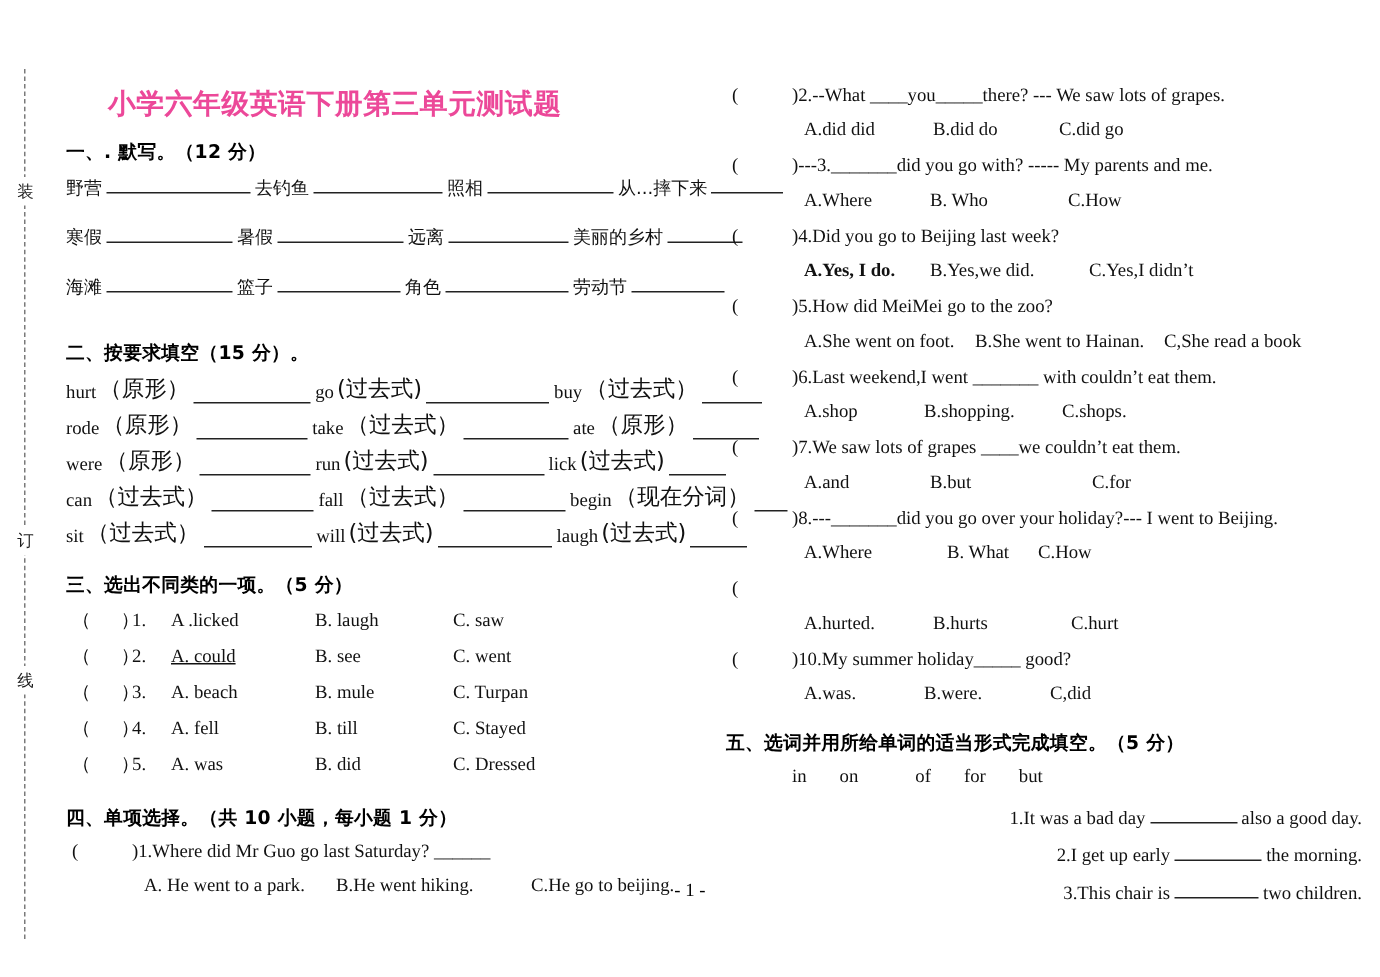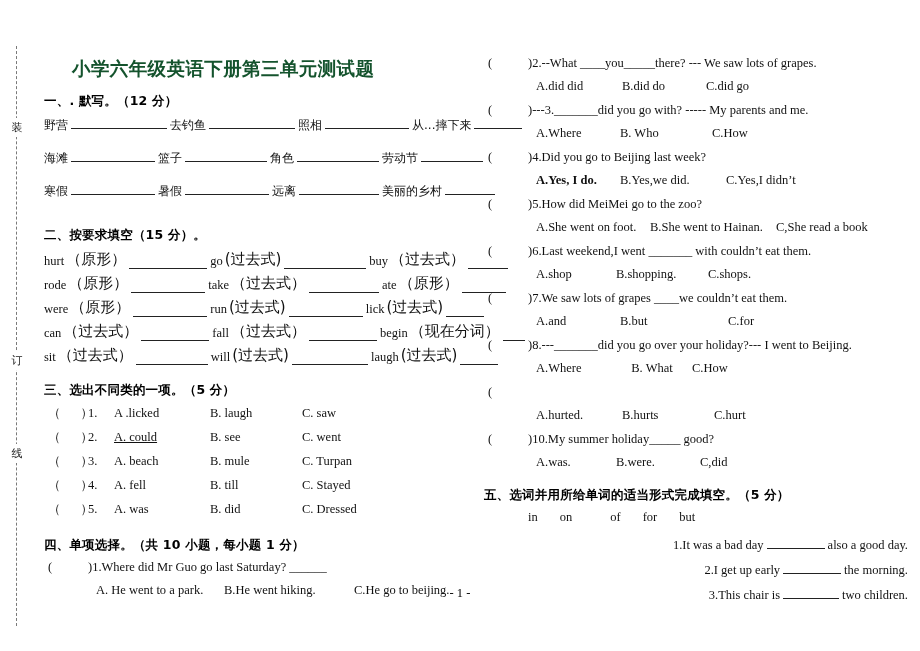--- a/index.html
+++ b/index.html
@@ -71,21 +71,21 @@
 
   
   .title {
     margin: 56px 0 0 0;
     font-family: "DejaVu Sans", sans-serif;
     font-size: 18.5px;
     font-weight: bold;
     letter-spacing: 0.4px;
     text-align: left;
     padding-left: 28px;
-    color: #14532d;
+    color: #ec4899;
   }
 
   
   .sec-head {
     font-family: "DejaVu Sans", sans-serif;
     font-size: 12.5px;
     font-weight: bold;
     color: #000000;
     margin: 12px 0 6px 0;
     letter-spacing: 0.2px;
@@ -235,52 +235,52 @@
             <span class="cn">照相</span>
             <span class="blank" style="width: 84px;"></span>
           </span>
           <span class="dict-cell">
             <span class="cn">从...摔下来</span>
             <span class="blank" style="width: 48px;"></span>
           </span>
         </div>
         <div class="dict-row">
           <span class="dict-cell">
+            <span class="cn">寒假</span>
+            <span class="blank" style="width: 84px;"></span>
+          </span>
+          <span class="dict-cell">
+            <span class="cn">暑假</span>
+            <span class="blank" style="width: 84px;"></span>
+          </span>
+          <span class="dict-cell">
+            <span class="cn">远离</span>
+            <span class="blank" style="width: 80px;"></span>
+          </span>
+          <span class="dict-cell">
+            <span class="cn">美丽的乡村</span>
+            <span class="blank" style="width: 50px;"></span>
+          </span>
+        </div>
+        <div class="dict-row">
+          <span class="dict-cell">
             <span class="cn">海滩</span>
             <span class="blank" style="width: 84px;"></span>
           </span>
           <span class="dict-cell">
             <span class="cn">篮子</span>
             <span class="blank" style="width: 82px;"></span>
           </span>
           <span class="dict-cell">
             <span class="cn">角色</span>
             <span class="blank" style="width: 82px;"></span>
           </span>
           <span class="dict-cell">
             <span class="cn">劳动节</span>
             <span class="blank" style="width: 62px;"></span>
-          </span>
-        </div>
-        <div class="dict-row">
-          <span class="dict-cell">
-            <span class="cn">寒假</span>
-            <span class="blank" style="width: 84px;"></span>
-          </span>
-          <span class="dict-cell">
-            <span class="cn">暑假</span>
-            <span class="blank" style="width: 84px;"></span>
-          </span>
-          <span class="dict-cell">
-            <span class="cn">远离</span>
-            <span class="blank" style="width: 80px;"></span>
-          </span>
-          <span class="dict-cell">
-            <span class="cn">美丽的乡村</span>
-            <span class="blank" style="width: 50px;"></span>
           </span>
         </div>
       </div>
 
     <div class="sec-head">二、按要求填空（15 分）。</div>
     <div id="sec2-rows">
         <div class="ff-row">
           <span class="ff-cell">
             <span class="ff-word">hurt</span>
             <span class="ff-tag">（原形）</span>

